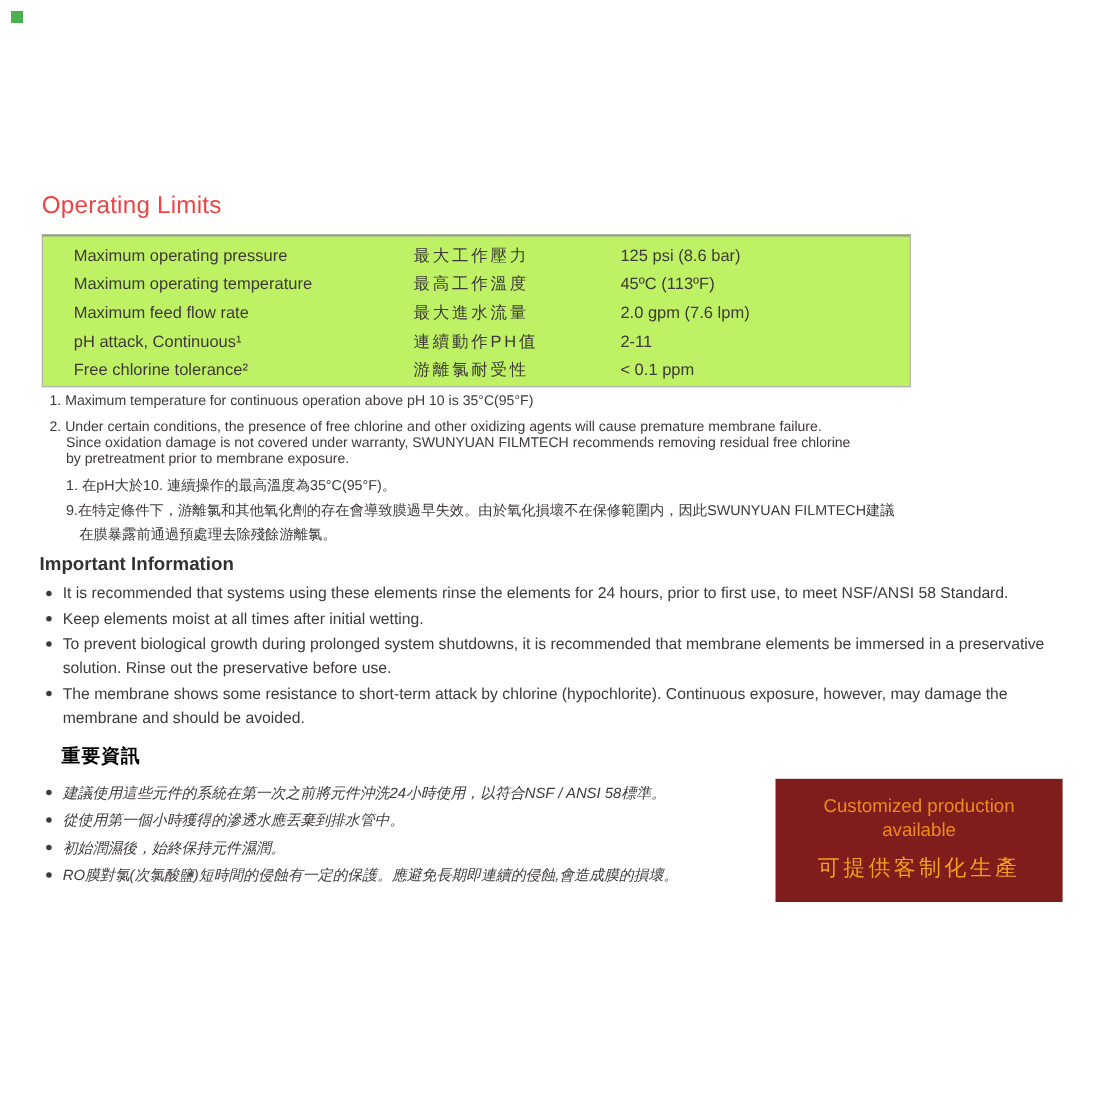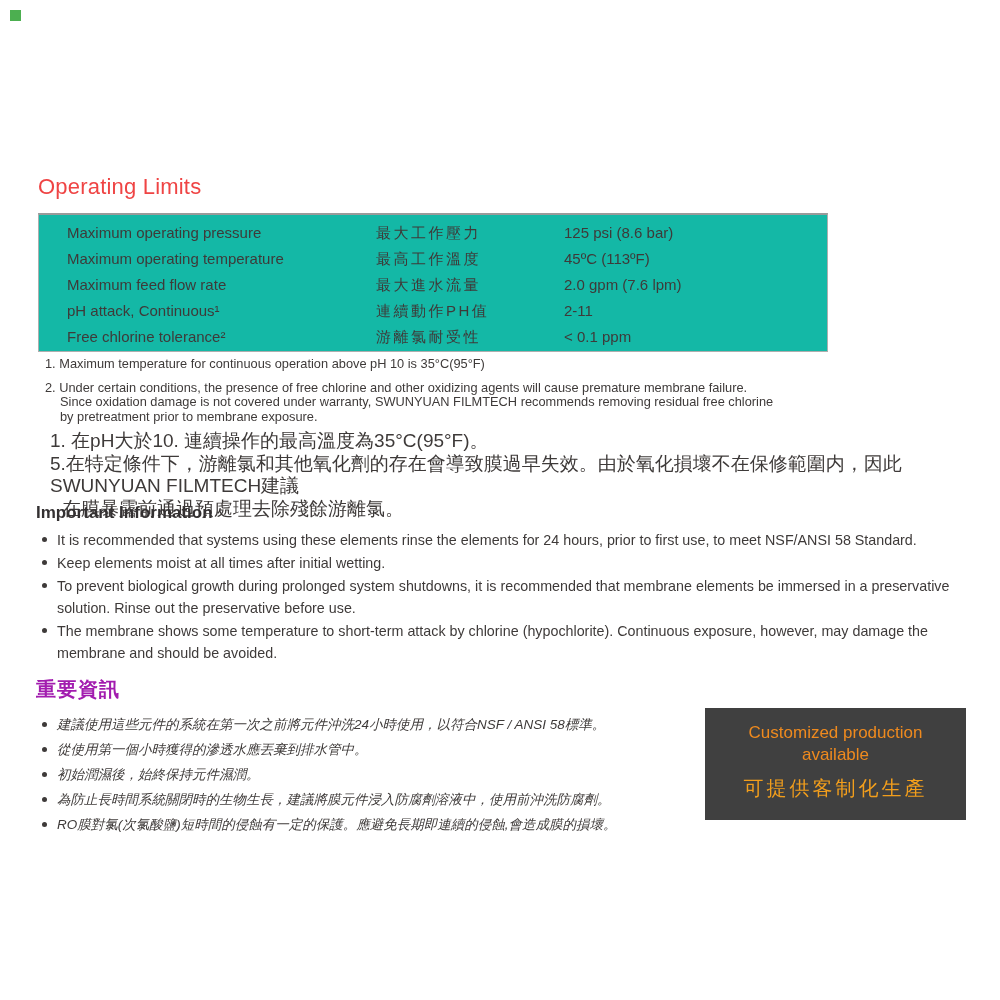--- a/index.html
+++ b/index.html
@@ -16,59 +16,59 @@
   .page-title {
     position: absolute; left: 38px; top: 174px;
     font-size: 22px; font-weight: 400; color: #ef4444;
     letter-spacing: 0.2px;
   }
   .limits-table {
     position: absolute; left: 38px; top: 213px;
     width: 790px; height: 139px;
     border: 1px solid #aeaeae; border-top: 2px solid #9a9a9a;
     padding: 5px 0 4px 0;
-    background: #14b8a6;
+    background: #bef264;
   }
   .trow { display: flex; line-height: 26px; font-size: 15px; }
   .trow .c-en { width: 337px; padding-left: 28px; }
   .trow .c-zh { width: 188px; font-weight: normal; letter-spacing: 2.5px; }
   .trow .c-val { flex: 1; }
   .fn-en {
     position: absolute; left: 45px; top: 357px; width: 830px;
     font-size: 12.8px; line-height: 14.5px;
   }
   .fn-en .fn-item1 { margin-bottom: 9px; }
   .fn-en .fn-cont { padding-left: 15px; }
   .fn-zh {
-    position: absolute; left: 50px; top: 430px; width: 920px;
-    font-size: 19px; line-height: 22.5px;
+    position: absolute; left: 60px; top: 430px; width: 920px;
+    font-size: 13px; line-height: 22.5px;
   }
   .fn-zh .fn-cont { padding-left: 12px; }
   .imp-en { position: absolute; left: 36px; top: 503px; width: 928px; }
   .imp-en h2 { font-size: 17px; font-weight: bold; color: #333031; margin-bottom: 6px; }
   .imp-en ul, .imp-zh ul { list-style: none; }
   .imp-en li {
     position: relative; padding-left: 21px;
     font-size: 14.3px; line-height: 22px; margin-bottom: 1px;
   }
   .imp-en li::before, .imp-zh li::before {
     content: ""; position: absolute; left: 6px; top: 8px;
     width: 5px; height: 5px; border-radius: 50%; background: #3e3a39;
   }
   .imp-zh { position: absolute; left: 36px; top: 676px; width: 680px; }
-  .imp-zh h2 { font-size: 20px; font-weight: bold; color: #a21caf; letter-spacing: 1px; margin-bottom: 9px; }
+  .imp-zh h2 { font-size: 17px; font-weight: bold; color: #000000; letter-spacing: 1px; margin-bottom: 9px; margin-left: 20px; }
   .imp-zh li {
     position: relative; padding-left: 21px;
     font-size: 13.5px; line-height: 25px; font-style: italic;
   }
   .imp-zh li::before { top: 10px; }
   .promo-box {
     position: absolute; left: 705px; top: 708px;
     width: 261px; height: 112px;
-    background: #404040;
+    background: #7f1d1d;
     text-align: center; padding-top: 14px;
   }
   .promo-en { font-size: 17px; line-height: 22px; color: #ef8a1e; }
   .promo-zh {
     margin-top: 9px; font-size: 20px; font-weight: normal;
     letter-spacing: 3px; color: #f29e1c;
   }
 </style>
 </head>
 <body>
@@ -107,41 +107,40 @@
 
 <div class="fn-en">
   <div class="fn-item1">1. Maximum temperature for continuous operation above pH 10 is 35°C(95°F)</div>
   <div>2. Under certain conditions, the presence of free chlorine and other oxidizing agents will cause premature membrane failure.</div>
   <div class="fn-cont">Since oxidation damage is not covered under warranty, SWUNYUAN FILMTECH recommends removing residual free chlorine</div>
   <div class="fn-cont">by pretreatment prior to membrane exposure.</div>
 </div>
 
 <div class="fn-zh">
   <div>1. 在pH大於10. 連續操作的最高溫度為35°C(95°F)。</div>
-  <div>5.在特定條件下，游離氯和其他氧化劑的存在會導致膜過早失效。由於氧化損壞不在保修範圍内，因此SWUNYUAN FILMTECH建議</div>
+  <div>9.在特定條件下，游離氯和其他氧化劑的存在會導致膜過早失效。由於氧化損壞不在保修範圍内，因此SWUNYUAN FILMTECH建議</div>
   <div class="fn-cont">在膜暴露前通過預處理去除殘餘游離氯。</div>
 </div>
 
 <div class="imp-en">
   <h2>Important Information</h2>
   <ul>
     <li>It is recommended that systems using these elements rinse the elements for 24 hours, prior to first use, to meet NSF/ANSI 58 Standard.</li>
     <li>Keep elements moist at all times after initial wetting.</li>
     <li>To prevent biological growth during prolonged system shutdowns, it is recommended that membrane elements be immersed in a preservative solution. Rinse out the preservative before use.</li>
-    <li>The membrane shows some temperature to short-term attack by chlorine (hypochlorite). Continuous exposure, however, may damage the membrane and should be avoided.</li>
+    <li>The membrane shows some resistance to short-term attack by chlorine (hypochlorite). Continuous exposure, however, may damage the membrane and should be avoided.</li>
   </ul>
 </div>
 
 <div class="imp-zh">
   <h2>重要資訊</h2>
   <ul>
     <li>建議使用這些元件的系統在第一次之前將元件沖洗24小時使用，以符合NSF / ANSI 58標準。</li>
     <li>從使用第一個小時獲得的滲透水應丟棄到排水管中。</li>
     <li>初始潤濕後，始終保持元件濕潤。</li>
-    <li>為防止長時間系統關閉時的生物生長，建議將膜元件浸入防腐劑溶液中，使用前沖洗防腐劑。</li>
     <li>RO膜對氯(次氯酸鹽)短時間的侵蝕有一定的保護。應避免長期即連續的侵蝕,會造成膜的損壞。</li>
   </ul>
 </div>
 
 <div class="promo-box">
   <div class="promo-en">Customized production</div>
   <div class="promo-en">available</div>
   <div class="promo-zh">可提供客制化生產</div>
 </div>
 

